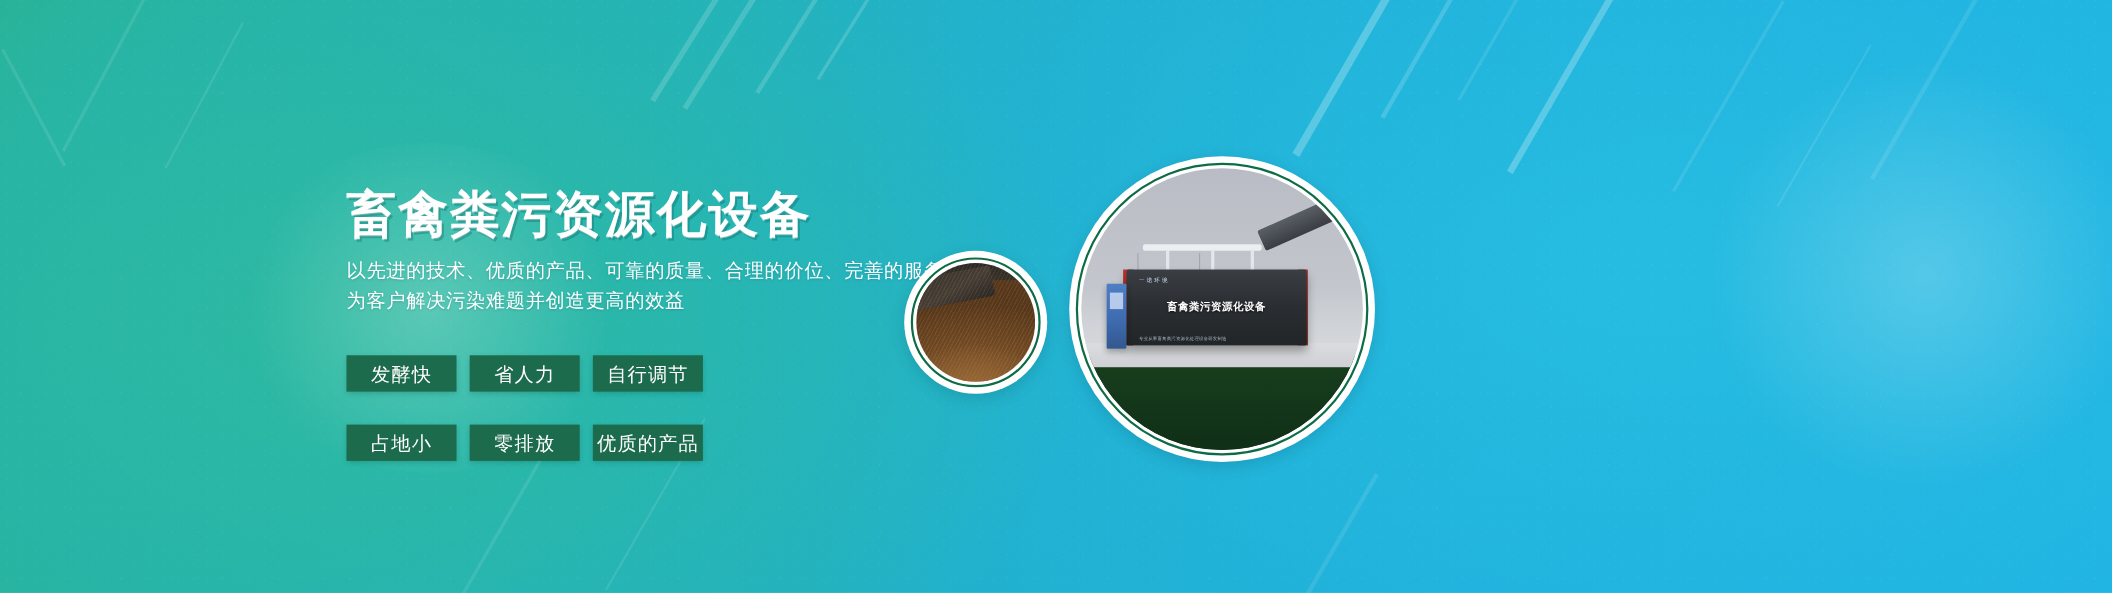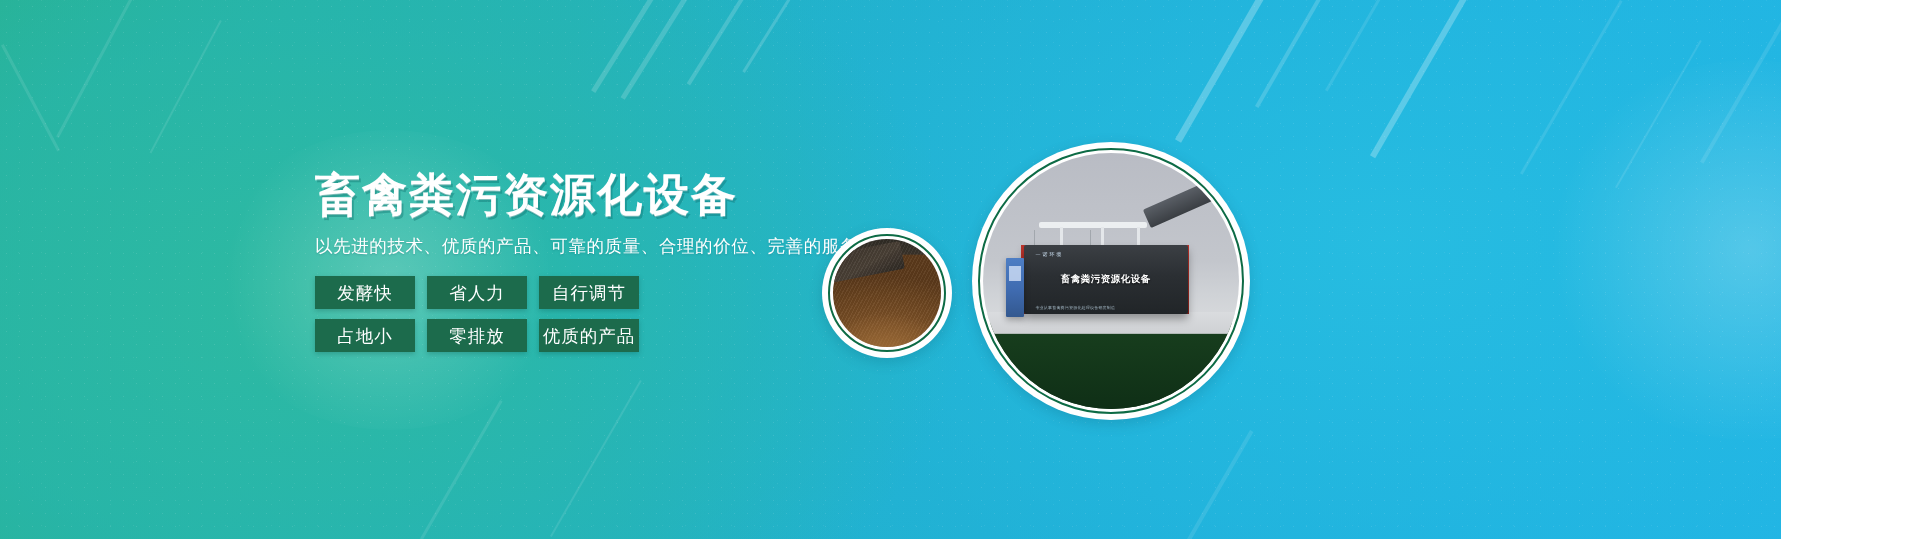--- a/index.html
+++ b/index.html
@@ -1,20 +1,20 @@
 <!DOCTYPE html>
 <html><head>
 <meta charset="utf-8">
 <style>
   * { margin:0; padding:0; box-sizing:border-box; }
   html,body { width:1920px; height:539px; overflow:hidden; }
   body { font-family:"Liberation Sans","DejaVu Sans",sans-serif; }
 
   #banner{
-    position:relative; width:1781px; height:539px; overflow:hidden;
+    position:relative; width:1920px; height:539px; overflow:hidden;
     background:
       radial-gradient(ellipse 900px 600px at 18% 55%, rgba(46,186,160,0.95) 0%, rgba(41,183,175,0.55) 45%, rgba(40,180,190,0) 72%),
       radial-gradient(ellipse 1100px 700px at 78% 45%, rgba(40,190,225,0.85) 0%, rgba(35,180,220,0.35) 55%, rgba(30,175,215,0) 80%),
       linear-gradient(100deg, #28b293 0%, #25b3a6 16%, #23b2bb 33%, #21b1cd 50%, #1fb0da 66%, #1eb2e2 82%, #21b6e8 100%);
   }
 
   
   #noise{
     position:absolute; inset:0; opacity:.20; pointer-events:none;
     background-image:
@@ -48,20 +48,21 @@
     white-space:nowrap; text-shadow:0 1px 2px rgba(0,80,90,.25);
   }
 
   #tags{ margin-top:16px; display:flex; flex-wrap:wrap; width:340px; gap:10px 12px; }
   .tag{
     width:100px; height:33px; background:#1c6b4c; color:#ffffff;
     font-size:17.5px; letter-spacing:1px;
     display:flex; align-items:center; justify-content:center;
     box-shadow:0 2px 5px rgba(0,60,50,.25);
     user-select:none;
+    margin-top:20px;
   }
 
   
   .circle-frame{
     position:absolute; border-radius:50%;
     background:#ffffff; padding:6px;
     box-shadow:0 4px 14px rgba(0,70,90,.20);
   }
   .circle-ring{
     width:100%; height:100%; border-radius:50%;
@@ -161,20 +162,21 @@
 
   <div class="glow" style="left:210px;  top:130px; width:360px; height:300px;"></div>
   <div class="glow" style="left:1540px; top:60px;  width:420px; height:380px;"></div>
 
   <div id="textblock">
 
     <div id="headline">畜禽粪污资源化设备</div>
 
     <div id="subtitle">
       <div class="subline">以先进的技术、优质的产品、可靠的质量、合理的价位、完善的服务</div>
+      <div class="subline">为客户解决污染难题并创造更高的效益</div>
     </div>
 
     <div id="tags">
       <div class="tag">发酵快</div>
       <div class="tag">省人力</div>
       <div class="tag">自行调节</div>
       <div class="tag">占地小</div>
       <div class="tag">零排放</div>
       <div class="tag">优质的产品</div>
     </div>

